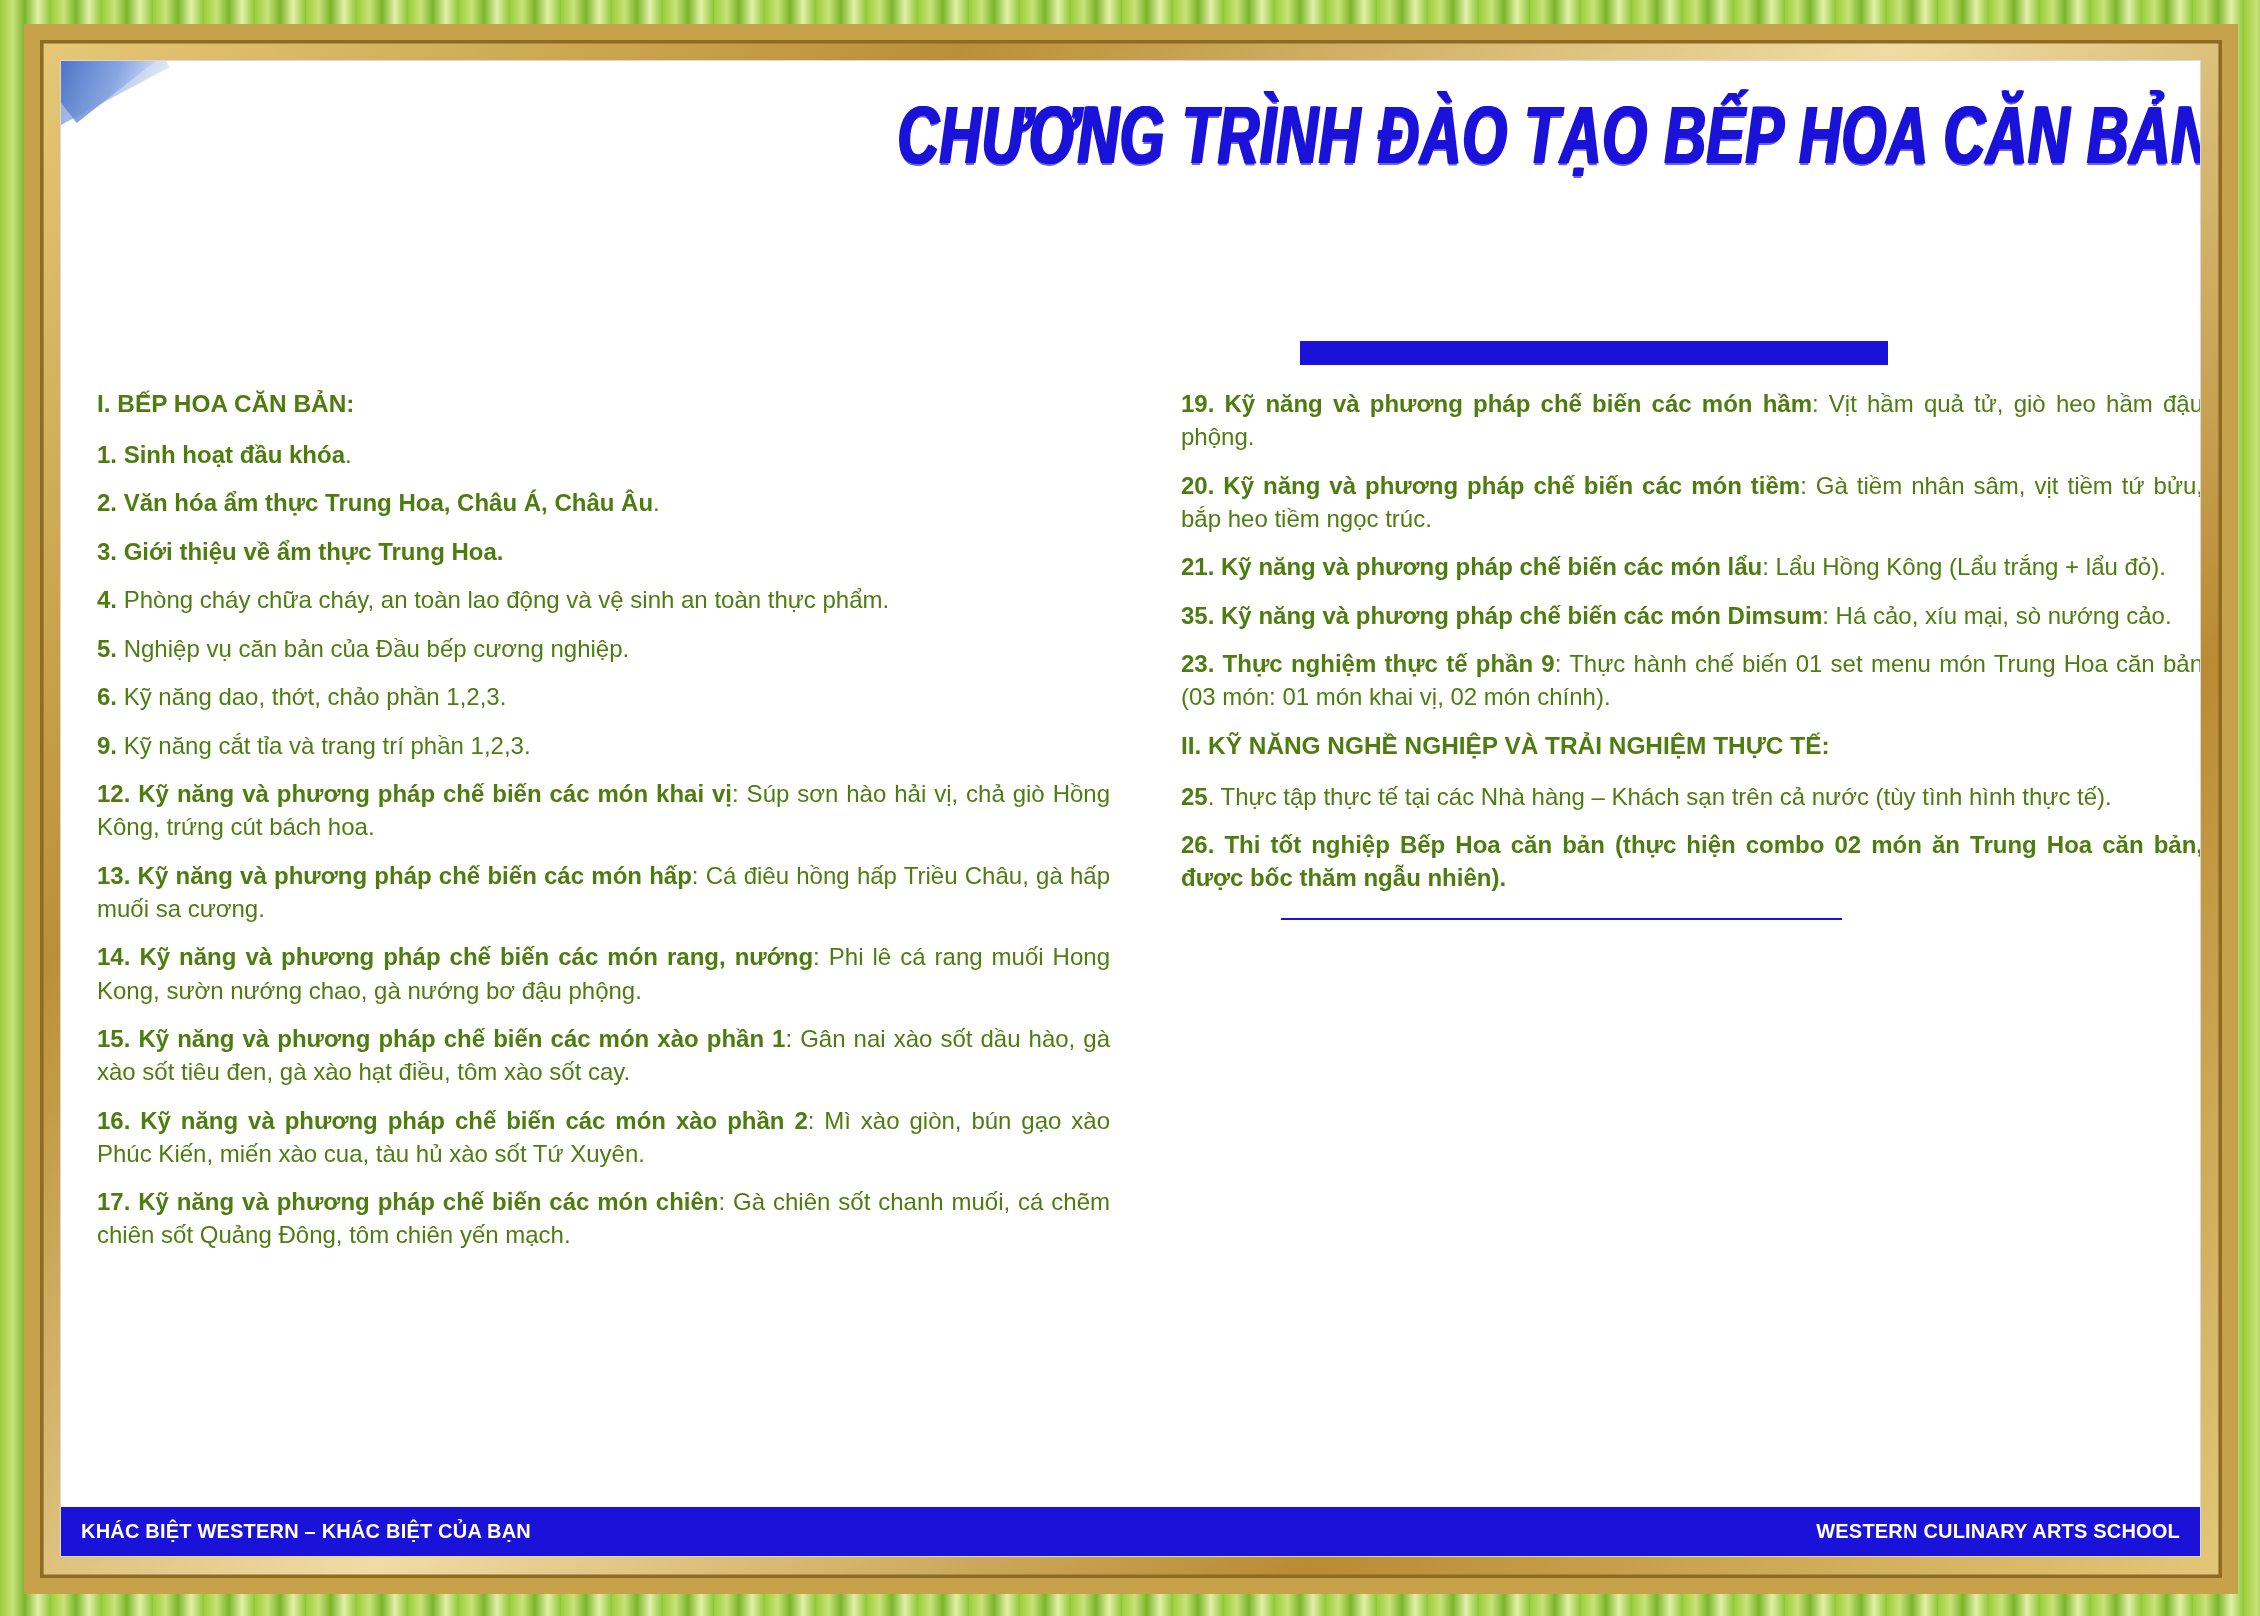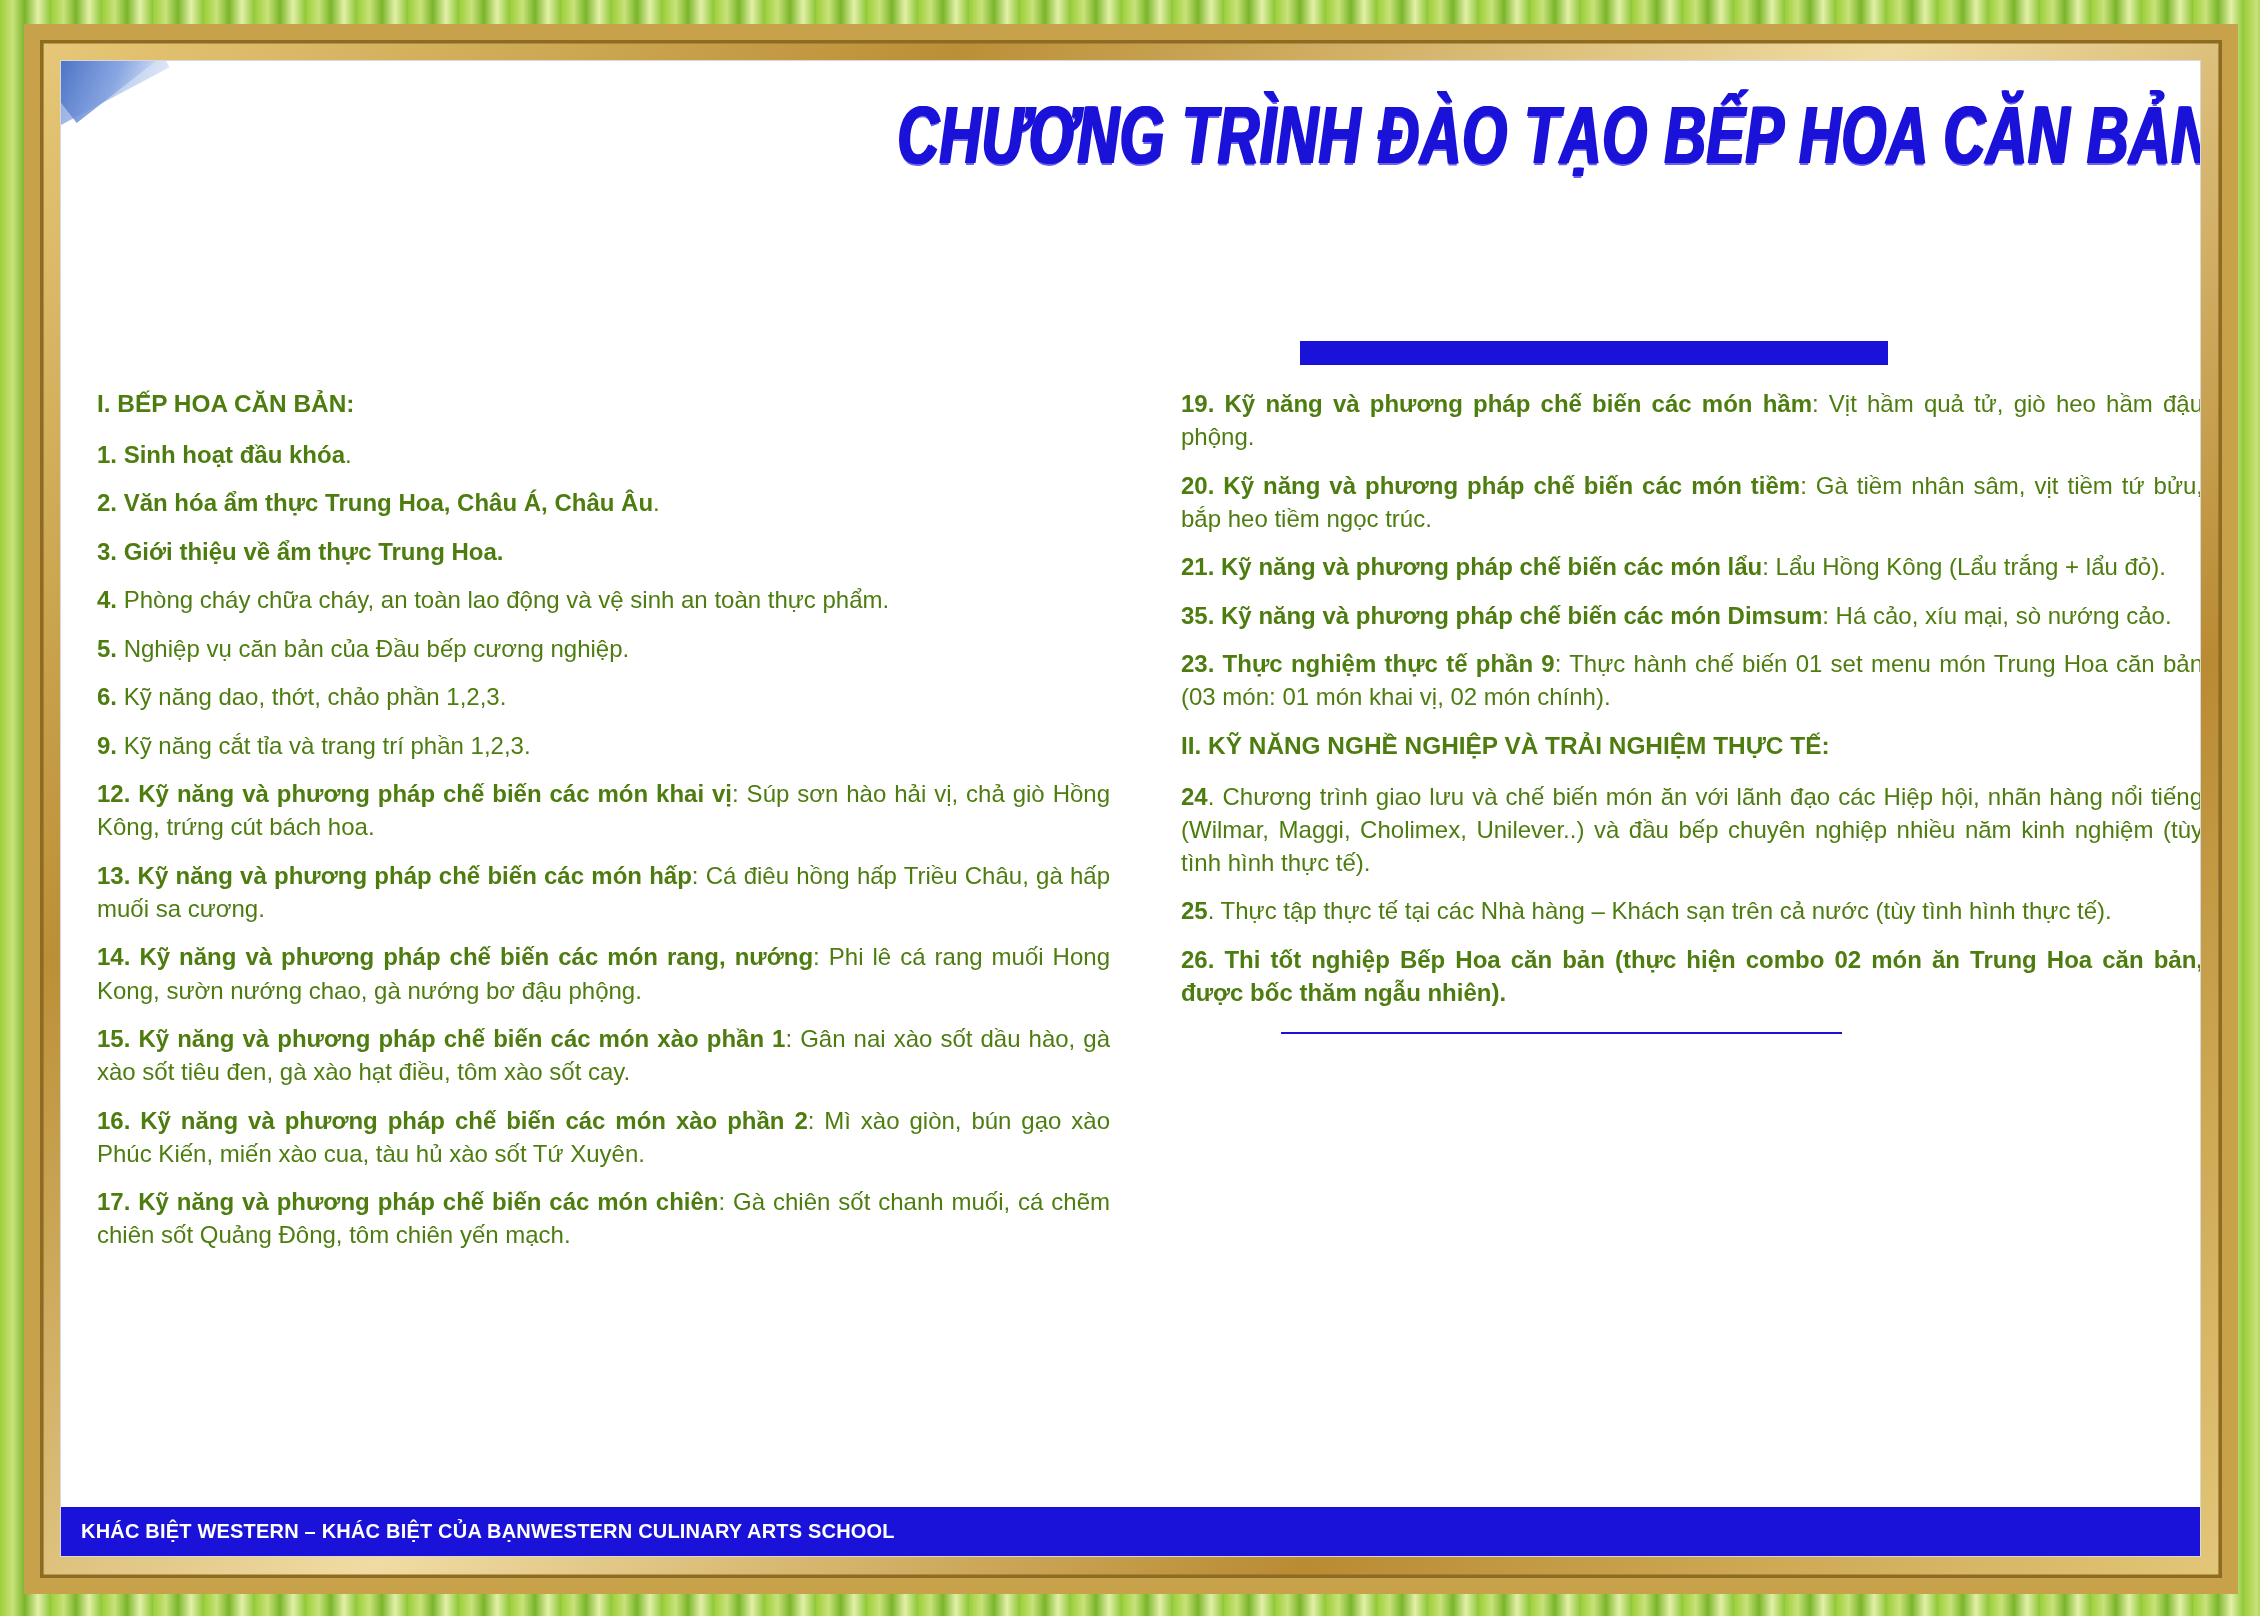--- a/index.html
+++ b/index.html
@@ -141,20 +141,21 @@
 
   
   .footer {
     position: absolute;
     left: 0; right: 0; bottom: 0;
     height: 49px;
     background: #1a12d8;
     color: #ffffff;
     display: flex;
     align-items: center;
+    justify-content: space-between;
     padding: 0 20px;
     box-sizing: border-box;
     font-size: 20px;
     font-weight: bold;
     letter-spacing: 0.2px;
   }
 </style>
 </head>
 <body>
 
@@ -197,21 +198,20 @@
 
       <div class="col right">
         <p class="para"><span class="b">19. Kỹ năng và phương pháp chế biến các món hầm</span><span>: Vịt hầm quả tử, giò heo hầm đậu phộng.</span></p>
         <p class="para"><span class="b">20. Kỹ năng và phương pháp chế biến các món tiềm</span><span>: Gà tiềm nhân sâm, vịt tiềm tứ bửu, bắp heo tiềm ngọc trúc.</span></p>
         <p class="para"><span class="b">21. Kỹ năng và phương pháp chế biến các món lẩu</span><span>: Lẩu Hồng Kông (Lẩu trắng + lẩu đỏ).</span></p>
         <p class="para"><span class="b">35. Kỹ năng và phương pháp chế biến các món Dimsum</span><span>: Há cảo, xíu mại, sò nướng cảo.</span></p>
         <p class="para"><span class="b">23</span><span class="b">. Thực nghiệm thực tế phần 9</span><span>: Thực hành chế biến 01 set menu món Trung Hoa căn bản (03 món: 01 món khai vị, 02 món chính).</span></p>
 
         <p class="para heading">II. KỸ NĂNG NGHỀ NGHIỆP VÀ TRẢI NGHIỆM THỰC TẾ:</p>
 
-        <p class="para"><span class="b">24</span><span>. Chương trình giao lưu và chế biến món ăn với lãnh đạo các Hiệp hội, nhãn hàng nổi tiếng (Wilmar, Maggi, Cholimex, Unilever..) và đầu bếp chuyên nghiệp nhiều năm kinh nghiệm (tùy tình hình thực tế).</span></p>
         <p class="para"><span class="b">25</span><span>. Thực tập thực tế tại các Nhà hàng – Khách sạn trên cả nước (tùy tình hình thực tế).</span></p>
 
         <p class="para all-bold">26. Thi tốt nghiệp Bếp Hoa căn bản (thực hiện combo 02 món ăn Trung Hoa căn bản, được bốc thăm ngẫu nhiên).</p>
 
         <div class="divider-rule"></div>
       </div>
 
     </div>
 
     <div class="footer">

